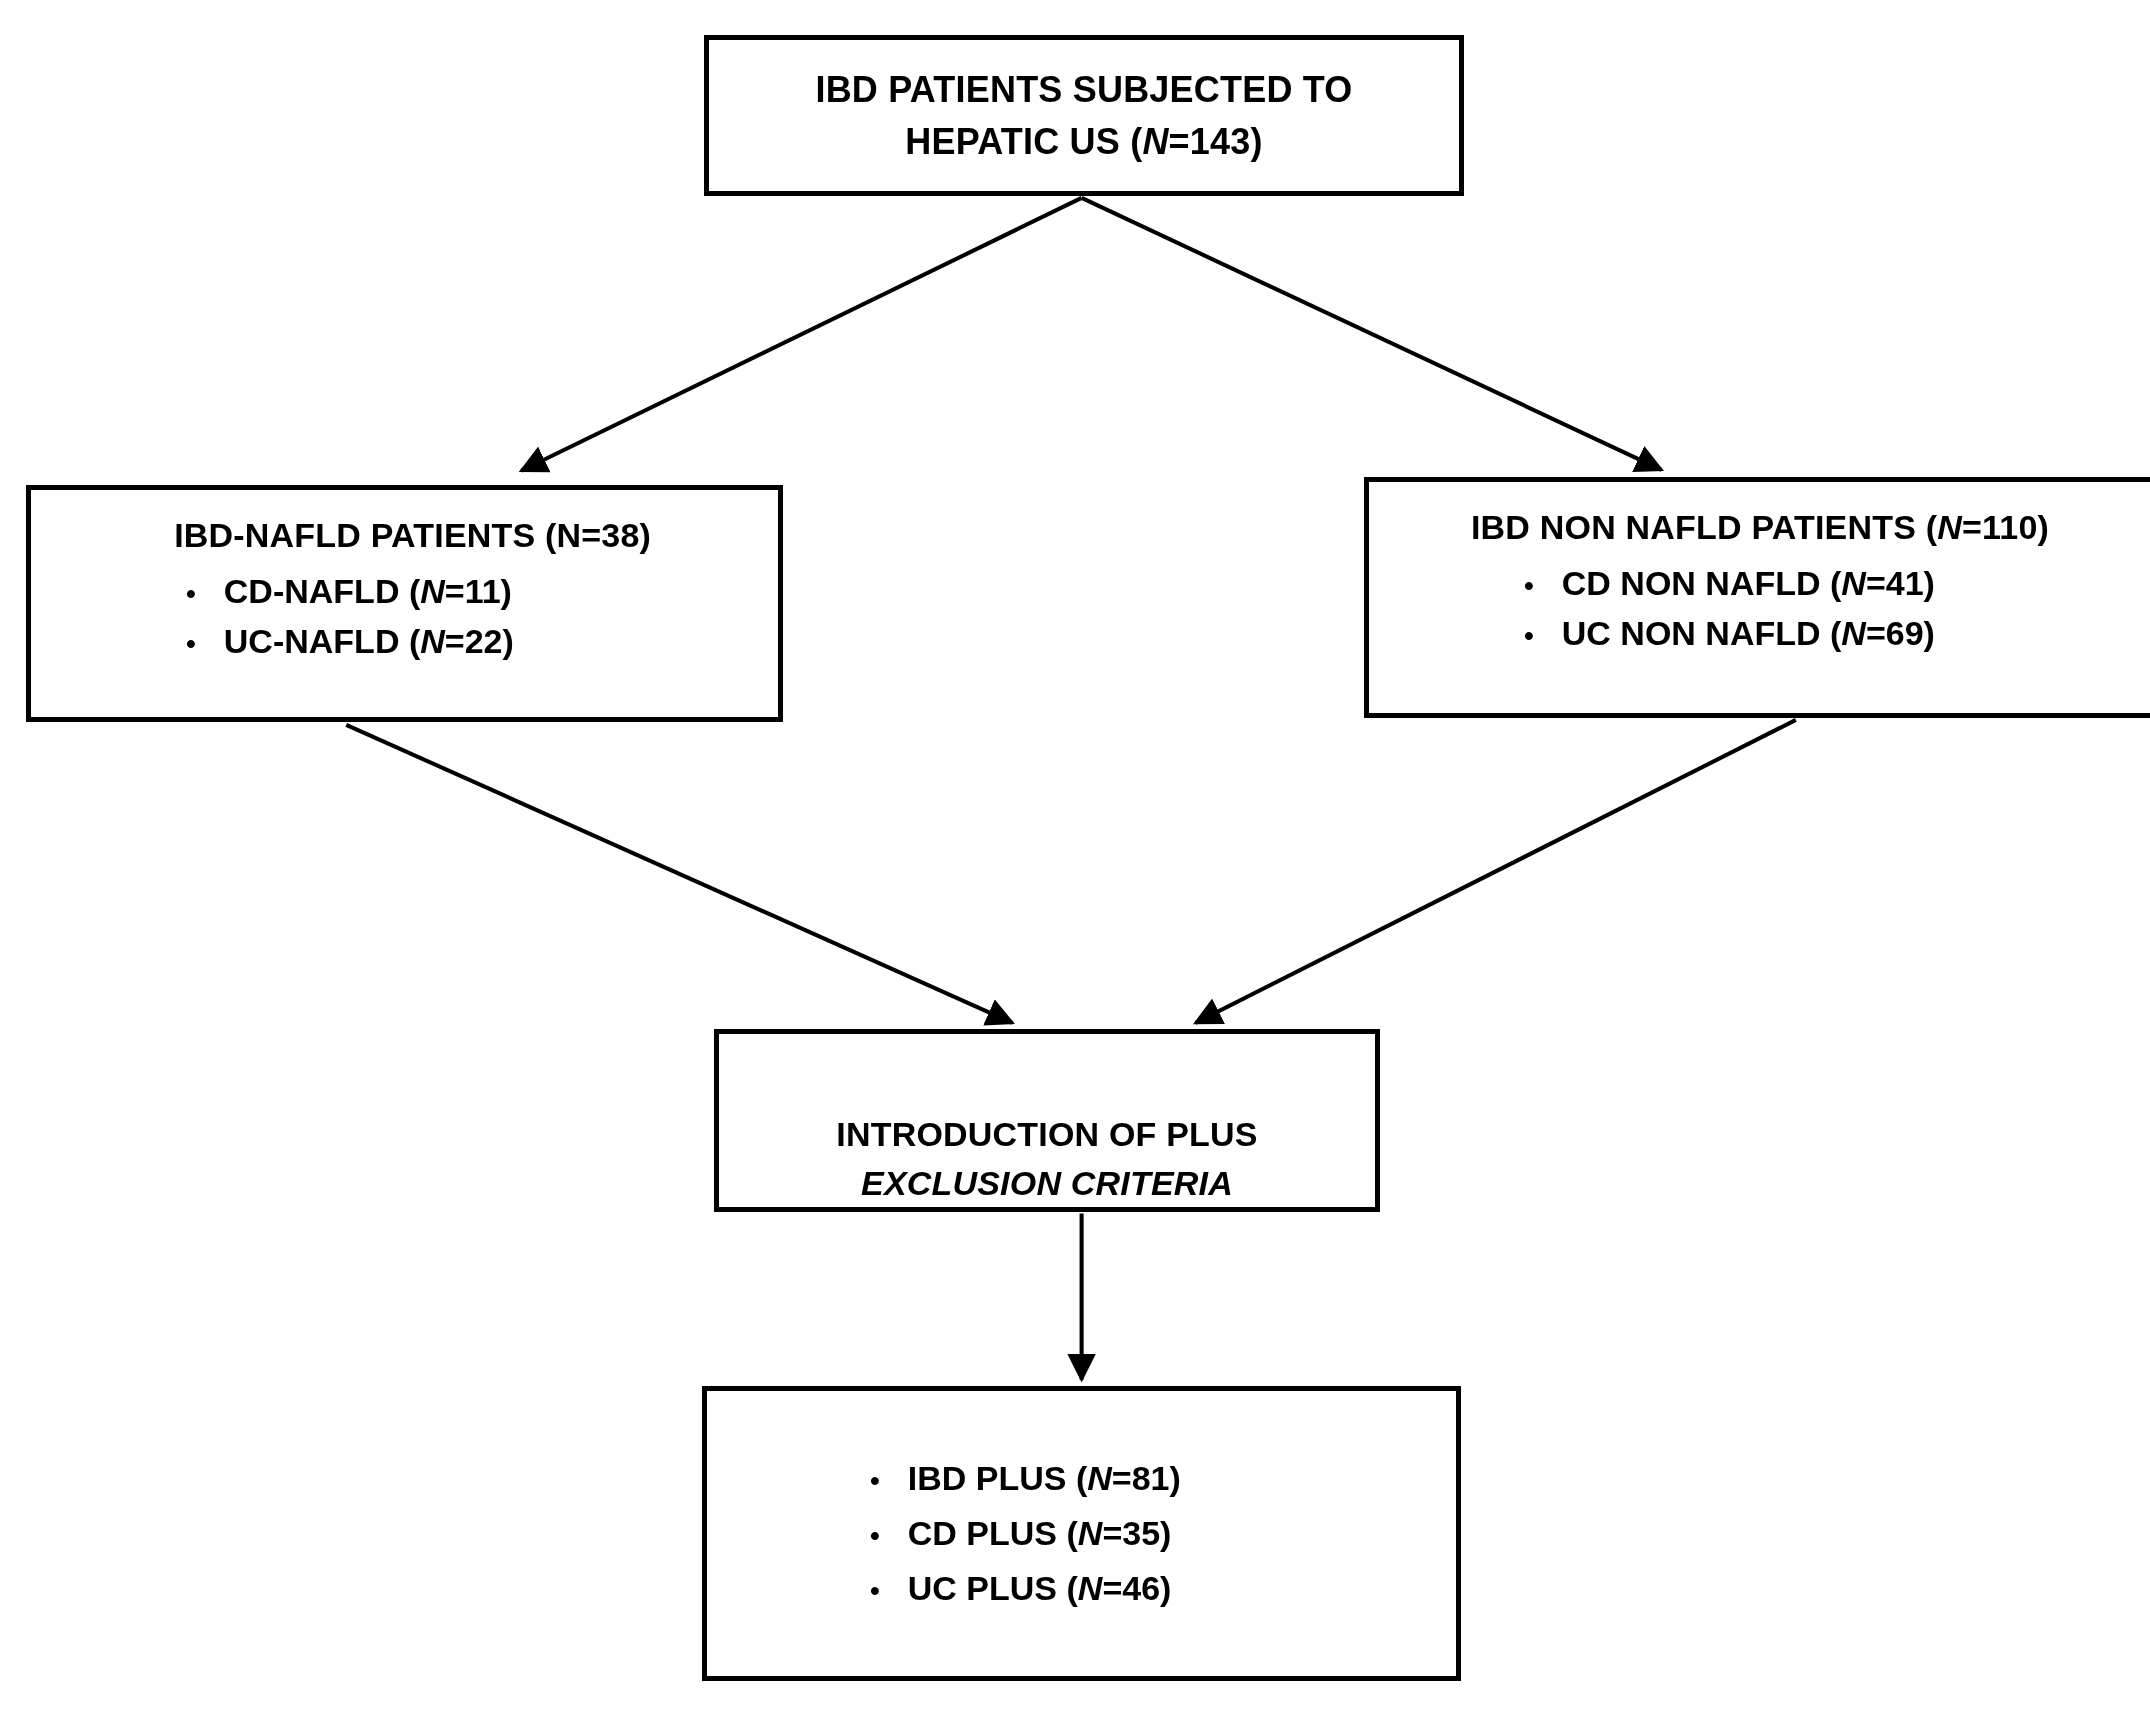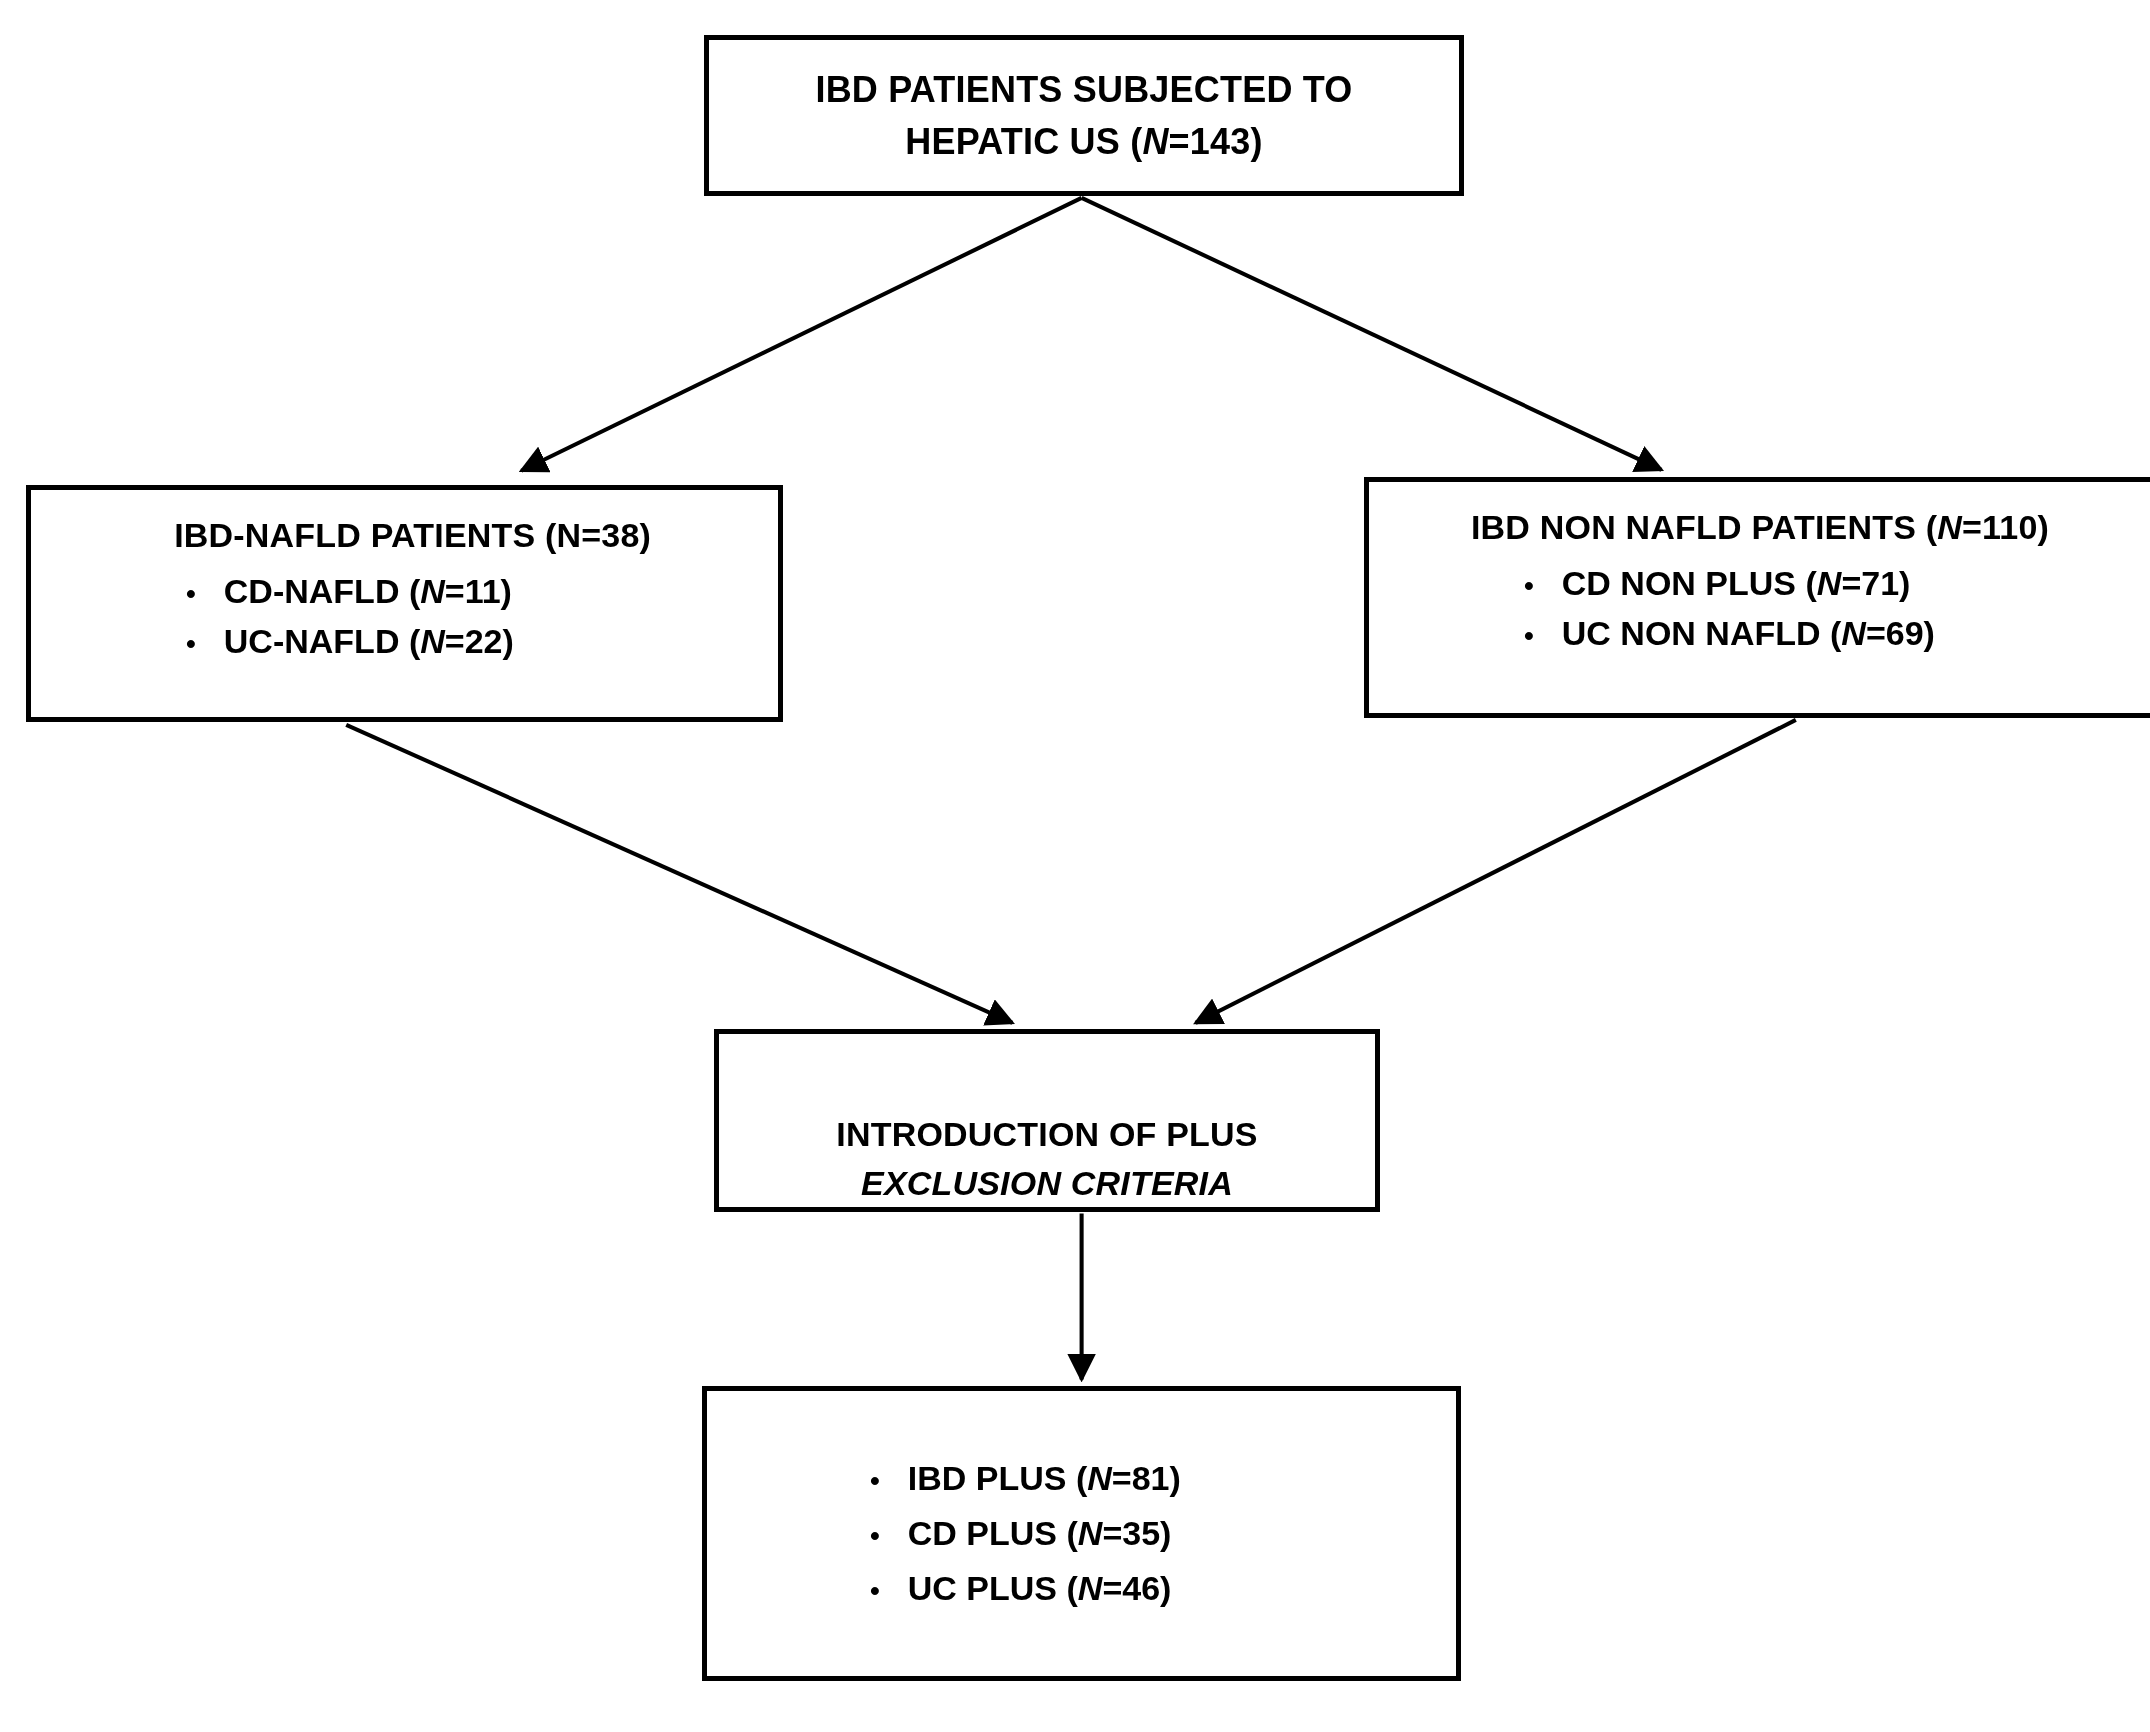--- a/index.html
+++ b/index.html
@@ -149,21 +149,21 @@
         <span class="bullet-label"><span>UC-NAFLD (</span><span class="ital">N</span><span>=22)</span></span>
       </li>
     </ul>
   </div>
 
   <div class="node-box" id="box-right">
     <div class="node-title"><span>IBD NON NAFLD PATIENTS (</span><span class="ital">N</span><span>=110)</span></div>
     <ul class="bullet-list">
       <li class="bullet-item">
         <span class="bullet-dot">•</span>
-        <span class="bullet-label"><span>CD NON PLUS (</span><span class="ital">N</span><span>=71)</span></span>
+        <span class="bullet-label"><span>CD NON NAFLD (</span><span class="ital">N</span><span>=41)</span></span>
       </li>
       <li class="bullet-item">
         <span class="bullet-dot">•</span>
         <span class="bullet-label"><span>UC NON NAFLD (</span><span class="ital">N</span><span>=69)</span></span>
       </li>
     </ul>
   </div>
 
   <div class="node-box" id="box-mid">
     <div class="node-title italic-line2"><span>INTRODUCTION OF PLUS</span><span class="title-line-2-italic">EXCLUSION CRITERIA</span></div>

